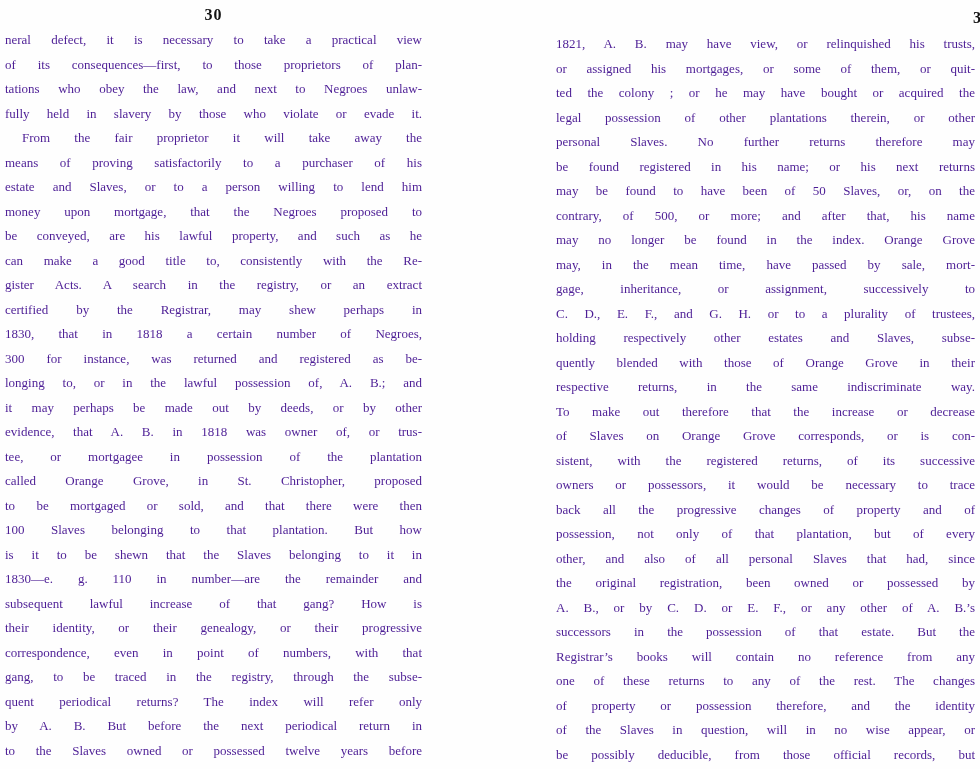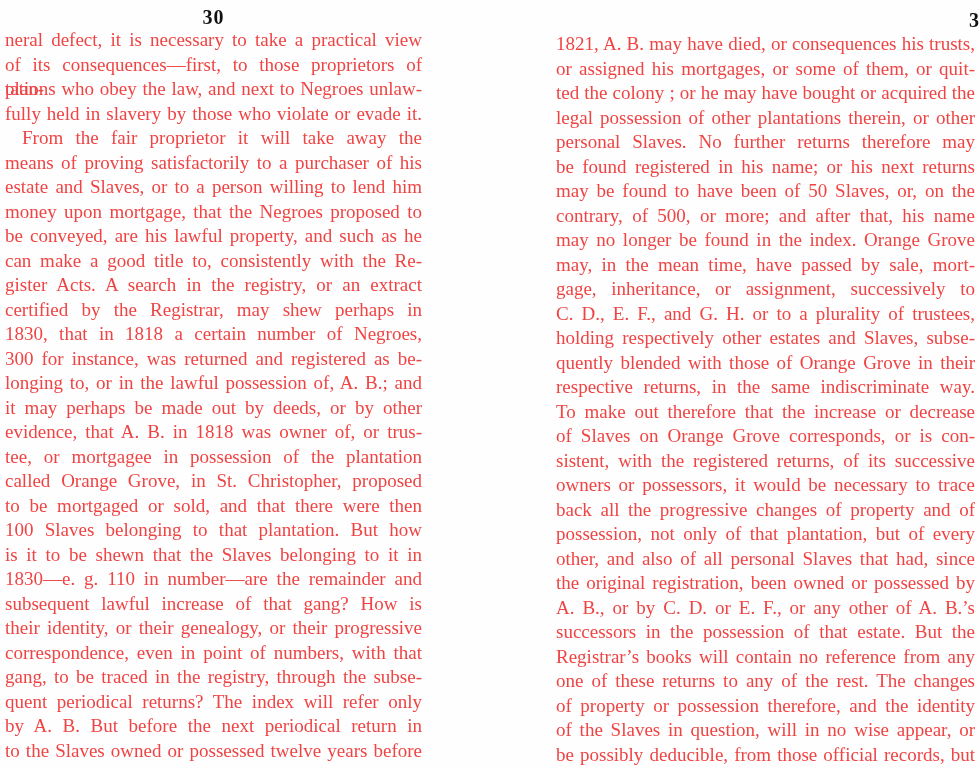--- a/index.html
+++ b/index.html
@@ -25,34 +25,34 @@
     top: 0;
     width: 490px;
     height: 769px;
   }
   .page.left  { left: 0; }
   .page.right { left: 490px; }
 
   .page-number {
     position: absolute;
     top: 6px;
-    font-size: 20px;
+    font-size: 16px;
     font-weight: bold;
     letter-spacing: 1px;
     text-align: center;
     color: #121212;
   }
   .page.left  .page-number { left: 5px;  width: 417px; }
   .page.right .page-number { left: 82px; width: 419px; top: 9px; text-align: right; }
 
   .page-text {
     position: absolute;
-    font-size: 19px;
+    font-size: 13px;
     line-height: 24.5px;
-    color: #ef4444;
+    color: #4c1d95;
   }
   .page.left  .page-text { left: 5px;  top: 28px; width: 417px; }
   .page.right .page-text { left: 66px; top: 32px; width: 419px; }
 
   .line {
     text-align: justify;
     text-align-last: justify;
     height: 24.5px;
     white-space: normal;
     overflow: visible;
@@ -97,21 +97,21 @@
         <div class="line"><span>gang, to be traced in the registry, through the subse-</span></div>
         <div class="line"><span>quent periodical returns? The index will refer only</span></div>
         <div class="line"><span class="it">by A. B.</span><span> But before the next periodical return in</span></div>
         <div class="line"><span>to the Slaves </span><span class="it">owned</span><span> or </span><span class="it">possessed</span><span> twelve years before</span></div>
       </div>
   </section>
 
   <section class="page right">
     <div class="page-number">31</div>
     <div class="page-text">
-        <div class="line"><span>1821, A. B. may have died, or consequences his trusts,</span></div>
+        <div class="line"><span>1821, A. B. may have view, or relinquished his trusts,</span></div>
         <div class="line"><span>or assigned his mortgages, or some of them, or quit-</span></div>
         <div class="line"><span>ted the colony ; or he may have bought or acquired the</span></div>
         <div class="line"><span>legal possession of other plantations therein, or other</span></div>
         <div class="line"><span>personal Slaves. No further returns therefore may</span></div>
         <div class="line"><span>be found registered in his name; or his next returns</span></div>
         <div class="line"><span>may be found to have been of 50 Slaves, or, on the</span></div>
         <div class="line"><span>contrary, of 500, or more; and after that, his name</span></div>
         <div class="line"><span>may no longer be found in the index. Orange Grove</span></div>
         <div class="line"><span>may, in the mean time, have passed by sale, mort-</span></div>
         <div class="line"><span>gage, inheritance, or assignment, successively to</span></div>

